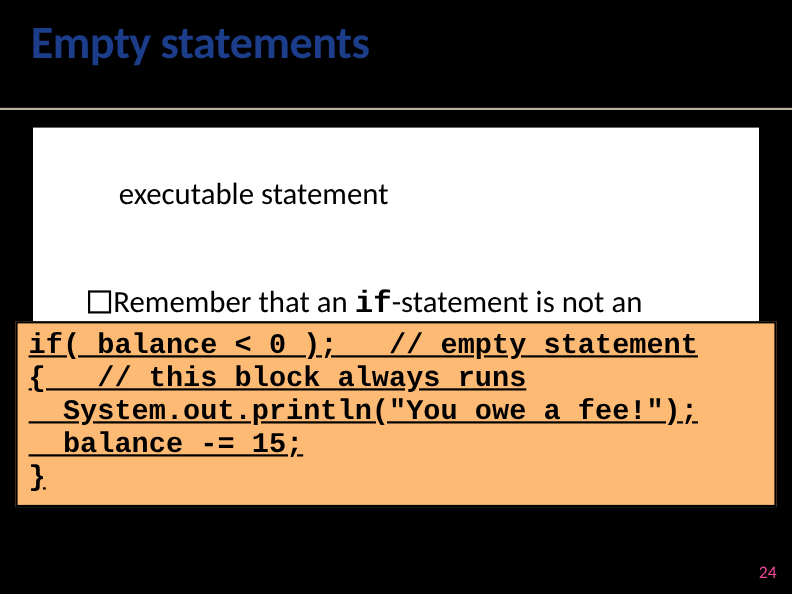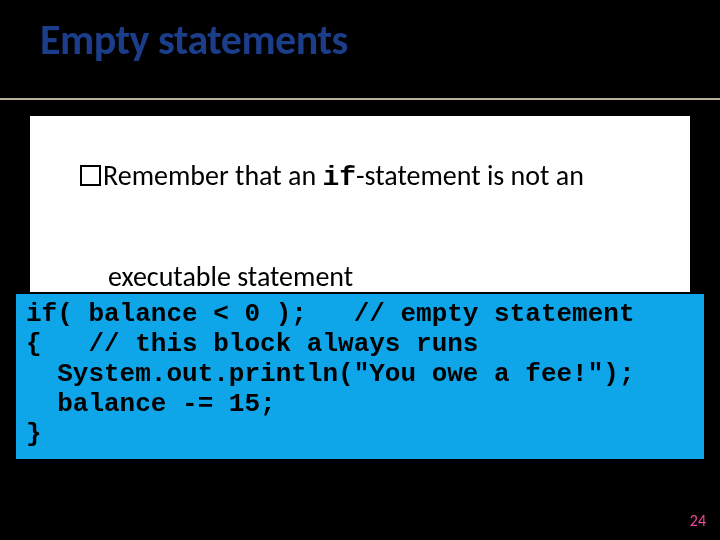--- a/index.html
+++ b/index.html
@@ -19,21 +19,20 @@
     color: #000;
   }
   .title {
     position: absolute;
     left: 28px;
     top: 14px;
     font-size: 42px;
     font-weight: 700;
     color: #1c3d8a; 
     letter-spacing: -0.5px;
-    margin-left: 12px;
   }
   .divider {
     position: absolute;
     left: 0;
     right: 0;
     top: 98px;
     height: 2px;
     background: #b7b197; 
   }
   .body-area {
@@ -63,24 +62,25 @@
   .mono {
     font-family: "Courier New", Courier, monospace;
     font-weight: 700;
   }
   .bold { font-weight: 700; }
   .code-block {
     position: absolute;
     left: 14px;
     right: 14px;
     top: 292px;
-    background: #0ea5e9;
+    background: #fdba74;
     border: 2px solid #000;
     padding: 6px 10px 10px 10px;
     box-shadow: 4px 4px 0 rgba(0,0,0,0.85);
+    text-decoration: underline;
   }
   .code-line {
     font-family: "Courier New", Courier, monospace;
     font-weight: 700;
     font-size: 26px;
     line-height: 1.15;
     white-space: pre;
     color: #000;
   }
   .page-num {
@@ -94,25 +94,25 @@
 </style>
 </head>
 <body>
 
 <div class="slide">
 
   <div class="title">Empty statements</div>
   <div class="divider"></div>
 
   <div class="body-area">
+    <div class="bullet-line" style="padding-left:28px">
+      <span>executable statement</span>
+    </div>
     <div class="bullet-line">
       <span class="bullet-box"></span><span>Remember that an </span><span class="mono">if</span><span>-statement is not an</span>
-    </div>
-    <div class="bullet-line" style="padding-left:28px">
-      <span>executable statement</span>
     </div>
     <div class="bullet-line">
       <span class="bullet-box"></span><span>It does </span><span class="bold">not</span><span> end with a semicolon</span>
     </div>
   </div>
 
   <div class="code-block">
     <div class="code-line">if( balance &lt; 0 );   // empty statement</div>
     <div class="code-line">{   // this block always runs</div>
     <div class="code-line">  System.out.println("You owe a fee!");</div>

